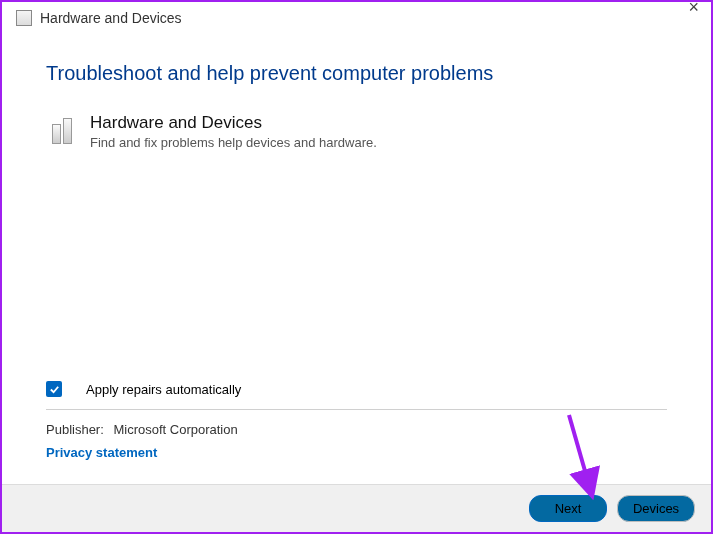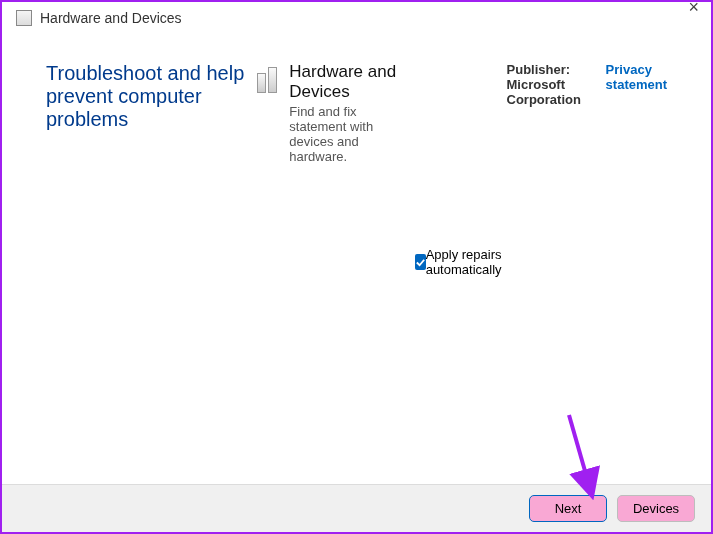--- a/index.html
+++ b/index.html
@@ -37,21 +37,21 @@
       top: -5px;
       right: 12px;
       font-size: 18px;
       color: #444;
       cursor: pointer;
     }
     .content {
       flex: 1;
       padding: 30px 44px 10px 44px;
       display: flex;
-      flex-direction: row;
+      flex-direction: column;
     }
     .heading {
       color: #003a8c;
       font-size: 20px;
       font-weight: 400;
       margin-bottom: 28px;
     }
     .hw-block {
       display: flex;
       gap: 12px;
@@ -79,21 +79,21 @@
       margin-bottom: 2px;
     }
     .hw-desc {
       font-size: 13px;
       color: #555;
     }
     .spacer { flex: 1; }
     .apply-row {
       display: flex;
       align-items: center;
-      gap: 0;
+      gap: 24px;
       margin-bottom: 12px;
     }
     .checkbox {
       width: 16px;
       height: 16px;
       background: #0067c0;
       border-radius: 2px;
       display: flex;
       align-items: center;
       justify-content: center;
@@ -101,44 +101,43 @@
     }
     .checkbox svg { width: 11px; height: 11px; }
     .divider {
       border-top: 1px solid #d0d0d0;
       margin-bottom: 12px;
     }
     .publisher-row {
       font-size: 13px;
       color: #333;
       margin-bottom: 8px;
-      font-weight: bold;
     }
     .publisher-row .label { margin-right: 6px; }
     .privacy {
       color: #0067c0;
       font-size: 13px;
       cursor: pointer;
       margin-bottom: 14px;
       font-weight: bold;
     }
     .button-bar {
       background: #f0f0f0;
       border-top: 1px solid #dcdcdc;
       padding: 10px 16px;
       display: flex;
       justify-content: flex-end;
       gap: 10px;
     }
     .btn {
       min-width: 78px;
       padding: 5px 14px;
-      background: #f9a8d4;
+      background: #0369a1;
       border: 1px solid #bdbdbd;
-      border-radius: 5px;
+      border-radius: 12px;
       font-size: 13px;
       cursor: pointer;
       text-align: center;
     }
     .btn.primary {
       border: 1px solid #0067c0;
     }
     .arrow {
       position: absolute;
       left: 557px;
@@ -159,21 +158,21 @@
 <div class="content">
   <div class="heading">Troubleshoot and help prevent computer problems</div>
 
   <div class="hw-block">
     <div class="hw-icon">
       <span class="box a"></span>
         <span class="box b"></span>
     </div>
     <div>
       <div class="hw-title">Hardware and Devices</div>
-      <div class="hw-desc">Find and fix statement with devices and hardware.</div>
+      <div class="hw-desc">Find and fix problems help devices and hardware.</div>
     </div>
   </div>
 
   <div class="spacer"></div>
 
   <div class="apply-row">
     <div class="checkbox">
       <svg viewBox="0 0 12 12">
         <path d="M2 6 L5 9 L10 3" stroke="#fff" stroke-width="2" fill="none"></path>
       </svg>

